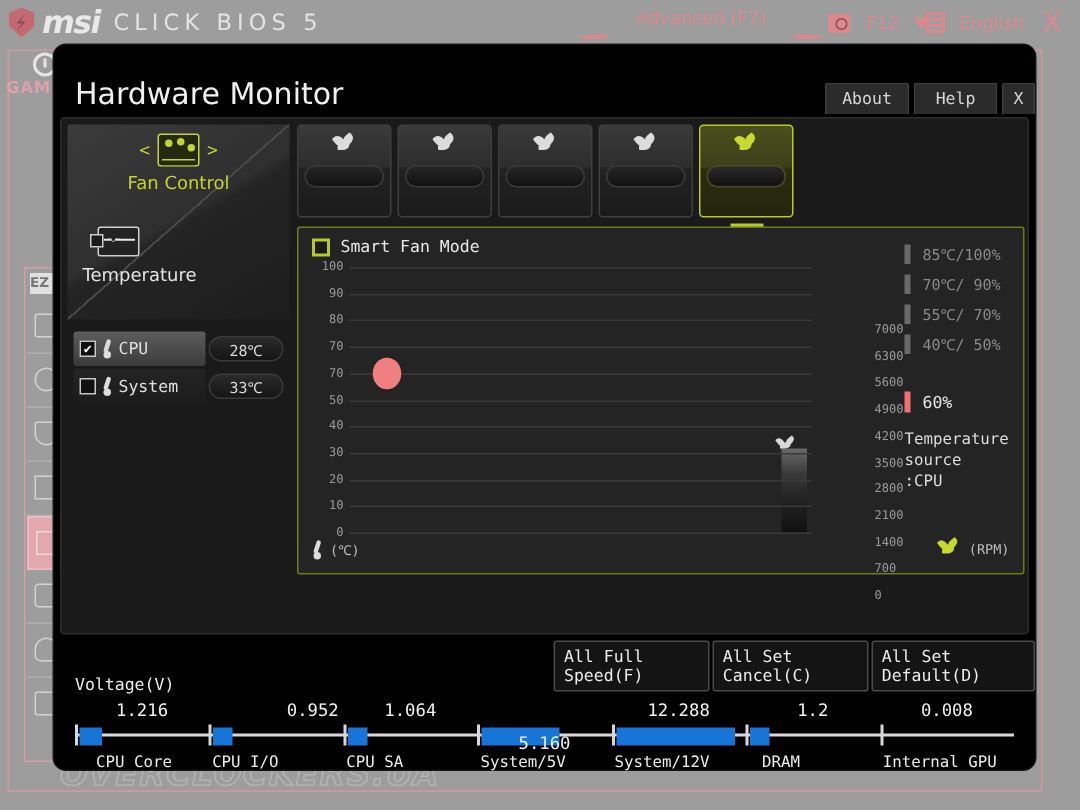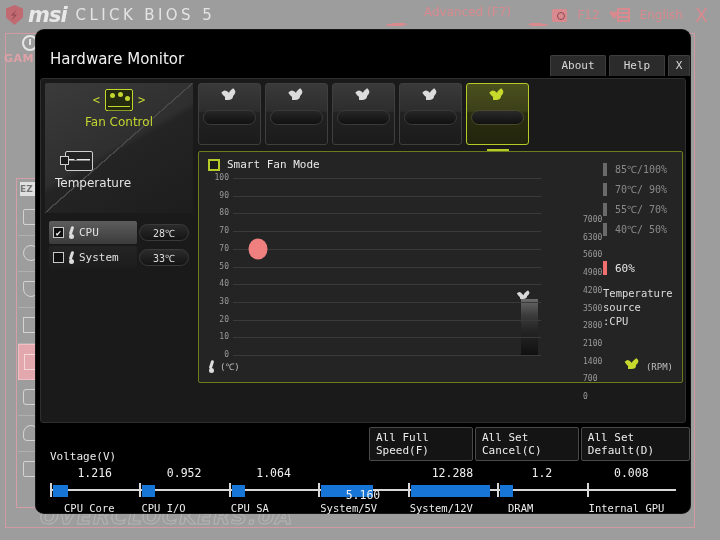--- a/index.html
+++ b/index.html
@@ -94,21 +94,21 @@
   .watermark span { font-size:22px; -webkit-text-stroke:1px #b4b4b4; }
 
   
   .modal {
     position:absolute; left:36px; top:30px; width:654px; height:483px;
     background:#000; border-radius:8px; z-index:10;
     box-shadow:0 0 0 1px #151515;
   }
   .modal-title {
     position:absolute; left:14px; top:20px;
-    font-family:"DejaVu Sans", sans-serif; font-size:15px; color:#f0f0f0;
+    font-family:"DejaVu Sans", sans-serif; font-size:20px; color:#f0f0f0;
   }
   .win-btns { position:absolute; right:0px; top:25px; display:flex; align-items:flex-end; }
   .win-btn {
     background:#2b2b2b; color:#d8d8d8; font-size:11px;
     border:1px solid #3e3e3e; border-bottom:none;
     padding:3px 0 4px; width:56px; text-align:center; margin-left:3px;
     border-radius:2px 2px 0 0;
   }
   .win-btn.x { width:22px; }
 
@@ -535,21 +535,21 @@
     <div class="voltsec">
       <div class="vtitle">Voltage(V)</div>
       <div class="vaxis"></div>
       <div id="volt-items">
           <div class="vtick" style="left: 10px;"></div>
           <div class="vbar" style="left: 13px; width: 15.4714px; background: rgb(22, 117, 214);"></div>
           <div class="vnum" style="left: 13px; width: 83.4286px; text-align: center;">1.216</div>
           <div class="vlbl" style="left: 24px;">CPU Core</div>
           <div class="vtick" style="left: 99.4286px;"></div>
           <div class="vbar" style="left: 102.429px; width: 12.2143px; background: rgb(22, 117, 214);"></div>
-          <div class="vnum" style="left: 102.429px; width: 83.4286px; text-align: center;">0.952</div>
+          <div class="vnum" style="left: 102.429px; width: 83.4286px; text-align: right;">0.952</div>
           <div class="vlbl" style="left: 101.429px;">CPU I/O</div>
           <div class="vtick" style="left: 188.857px;"></div>
           <div class="vbar" style="left: 191.857px; width: 13.0286px; background: rgb(22, 117, 214);"></div>
           <div class="vnum" style="left: 191.857px; width: 83.4286px; text-align: center;">1.064</div>
           <div class="vlbl" style="left: 190.857px;">CPU SA</div>
           <div class="vtick" style="left: 278.286px;"></div>
           <div class="vbar" style="left: 281.286px; width: 51.3px; background: rgb(22, 117, 214);"></div>
           <div class="vnum" style="left: 281.286px; width: 83.4286px; text-align: center; margin-top: 22px;">5.160</div>
           <div class="vlbl" style="left: 280.286px;">System/5V</div>
           <div class="vtick" style="left: 367.714px;"></div>

